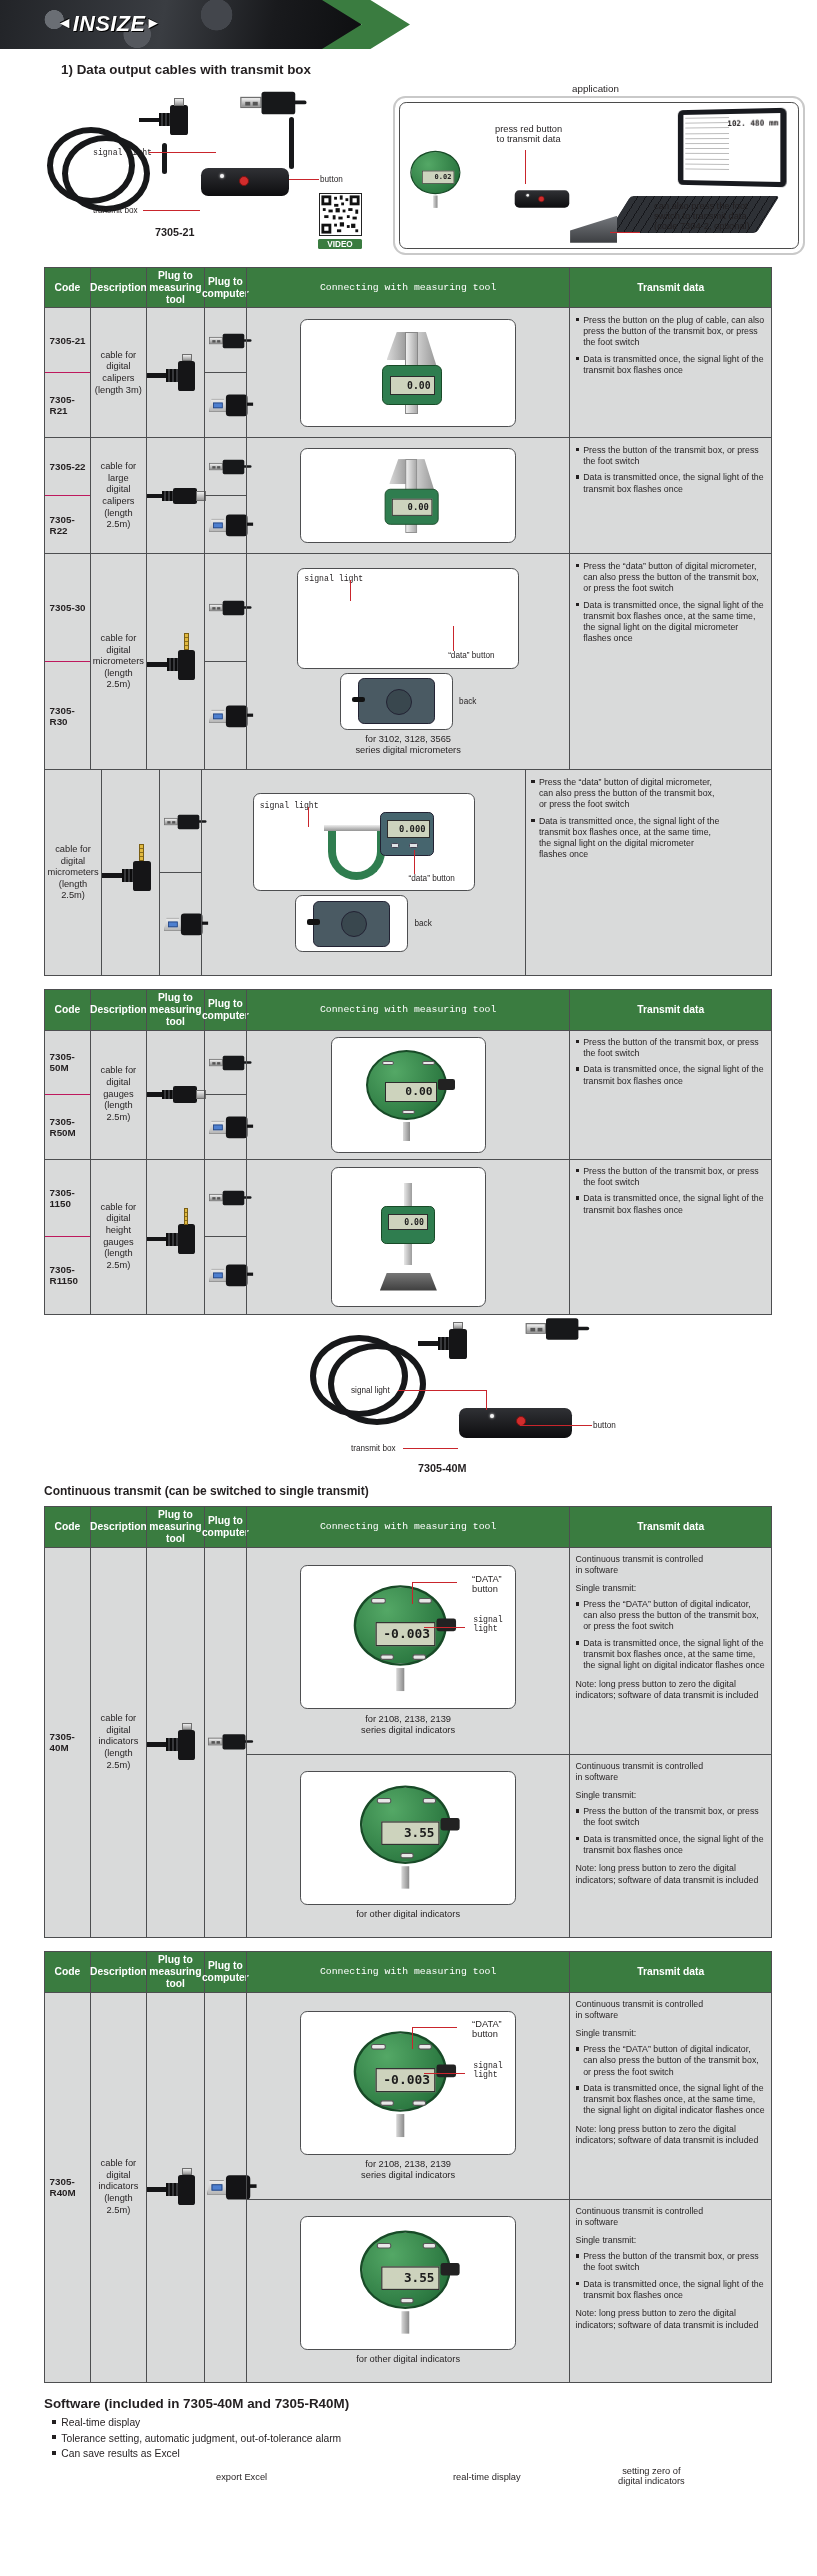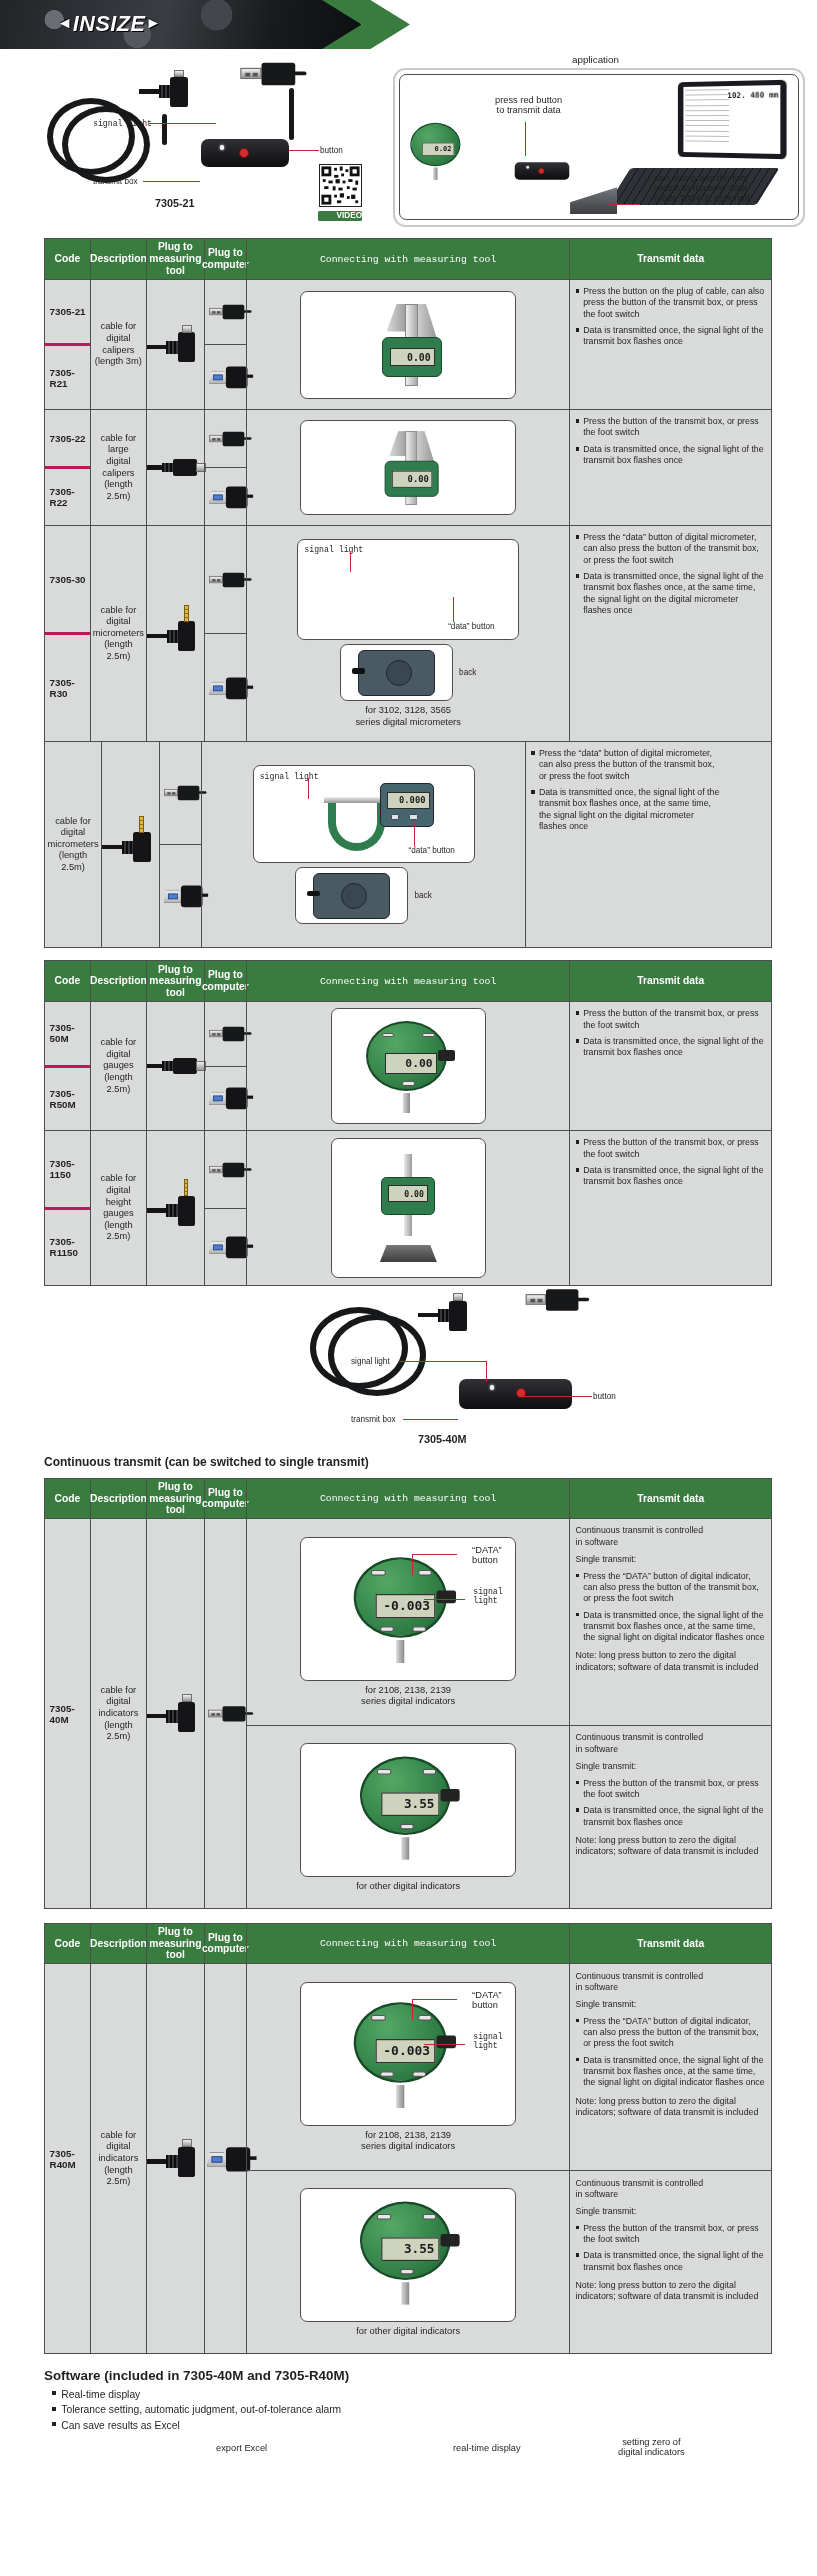--- a/index.html
+++ b/index.html
@@ -95,35 +95,35 @@
 .laptop{position:absolute}
 .lt-scr{position:absolute;right:0;top:0;width:111px;height:77px;background:#181a1f;border-radius:5.2px;padding:4.6px 5.7px;transform:perspective(361px) rotateY(-12deg)}
 .lt-white{background:#fff;width:100%;height:100%;position:relative;overflow:hidden}
 .lt-lines{position:absolute;left:2.6px;top:3.1px;width:46px;height:57px;
  background:repeating-linear-gradient(#bbb 0 1px,transparent 1px 5.2px)}
 .lt-val{position:absolute;right:2.1px;top:5.2px;font-weight:bold;font-size:7.7px;font-family:"DejaVu Sans Mono",monospace}
 .lt-kb{position:absolute;left:0;bottom:0;width:149px;height:37px;border-radius:3.1px;transform:skewX(-32deg);
  background:repeating-linear-gradient(90deg,#2e3136 0 7.2px,#15161a 7.2px 8.2px),repeating-linear-gradient(#2e3136 0 6.2px,#15161a 6.2px 7.2px)}
 .foot{position:absolute;width:47px;height:27px;background:linear-gradient(#75787d,#3c3e41);clip-path:polygon(0 55%,100% 0,100% 100%,0 100%)}
 
-.qrblock{position:absolute;width:44px;text-align:right}
+.qrblock{position:absolute;width:44px;text-align:center}
 .qr{width:43px;height:43px;background:#fff;border:1px solid #222}
 .videobadge{margin-top:1.5px;background:#3a7c40;color:#fff;font-weight:bold;font-size:8.2px;padding:0.5px 0;border-radius:1.5px}
 
 .tbl{margin:7.2px 0 0 44px;width:728px;border:1px solid #4d4e50;background:#d9dada}
 .thead{display:flex;background:#3a7c40;color:#fff}
 .th{display:flex;align-items:center;justify-content:center;text-align:center;font-weight:bold;font-size:10.3px;min-height:30px;line-height:1.15;padding:2.1px}
 .th.mono{font-weight:normal;font-size:9.8px}
 .trow{display:flex;border-top:1.5px solid #4d4e50}
 .cl{border-left:1px solid #4d4e50;position:relative}
 .cl:first-child{border-left:none}
 .c1{width:45px}.c2{width:56px}.c3{width:58px}.c4{width:42px}.c5{width:324px}.c6{width:202px}
 .codes{display:flex;flex-direction:column}
 .code-half{flex:1;display:flex;align-items:center;padding-left:4.6px;font-weight:bold;font-size:9.8px}
-.code-half+.code-half{border-top:3px solid #be185d}
+.code-half+.code-half{border-top:1px solid #be185d}
 .code-one{display:flex;align-items:center;padding-left:4.6px;font-weight:bold;font-size:9.8px}
 .desc{display:flex;align-items:center;justify-content:center;text-align:center;font-size:9.3px;line-height:1.25;padding:3.1px}
 .iconcell{display:flex;align-items:center;justify-content:center}
 .halves{display:flex;flex-direction:column}
 .halves>div{flex:1;display:flex;align-items:center;justify-content:center}
 .halves>div+div{border-top:1px solid #4d4e50}
 .txcell{padding:6.2px 5.2px;font-size:8.8px;line-height:1.28}
 .txcell ul{list-style:none}
 .txcell li{position:relative;padding-left:7.7px;margin-bottom:5.2px}
 .txcell li:before{content:"";position:absolute;left:0;top:3.1px;width:3.6px;height:3.6px;background:#231f20}
@@ -146,20 +146,21 @@
 <body>
 
 <div class="page">
 
   <header class="banner">
     <div class="banner-photo"></div>
     <div class="banner-chevron"></div>
     <div class="logo"><span class="arr">◄</span><span>INSIZE</span><span class="arr">►</span></div>
   </header>
 
+  <h2 class="sec">1)  Data output cables with transmit box</h2>
 
   <div class="photorow">
     <div style="position:absolute;left:31px;top:3.1px;width:340px;height:155px">
       <div class="coil" style="left:15.5px;top:41px;width:88px;height:77px"></div>
       <div class="coil" style="left:31px;top:49px;width:88px;height:77px"></div>
       <div class="lp" style="position:absolute;left:108px;top:10.3px">
           <div class="lp-cable"></div>
           <div class="lp-ribs"></div>
           <div class="lp-body"></div>
           <div class="lp-tip"></div>

